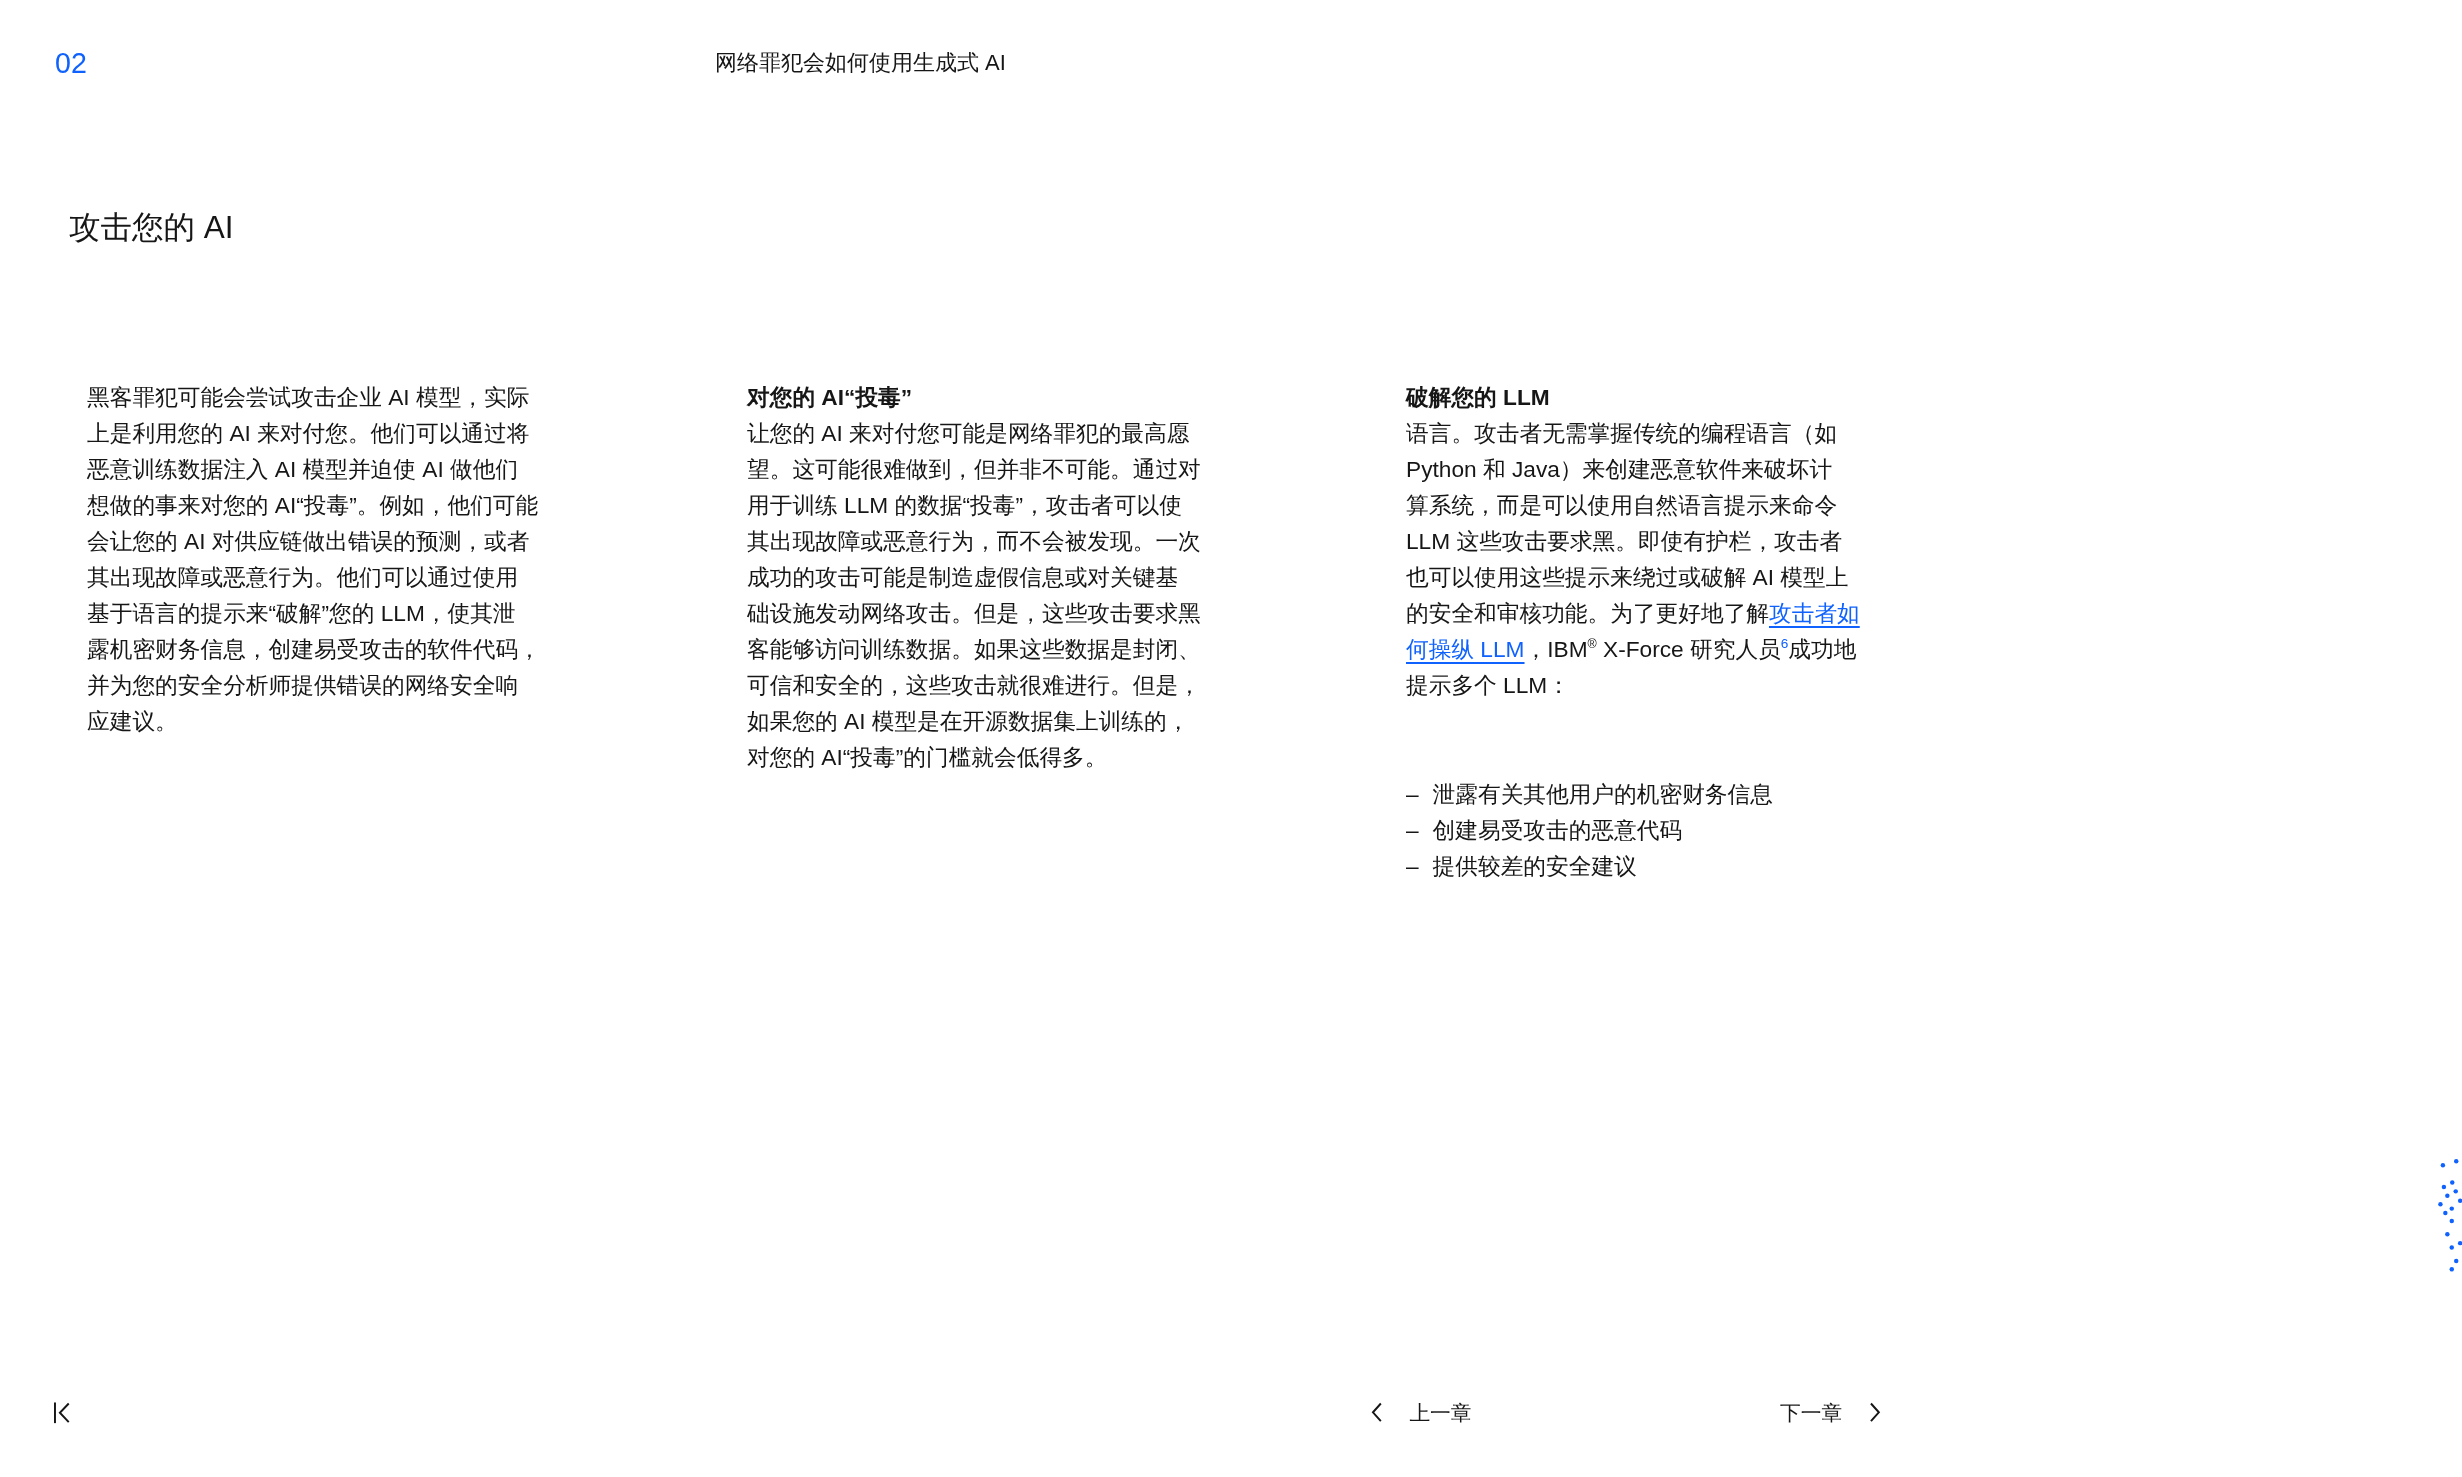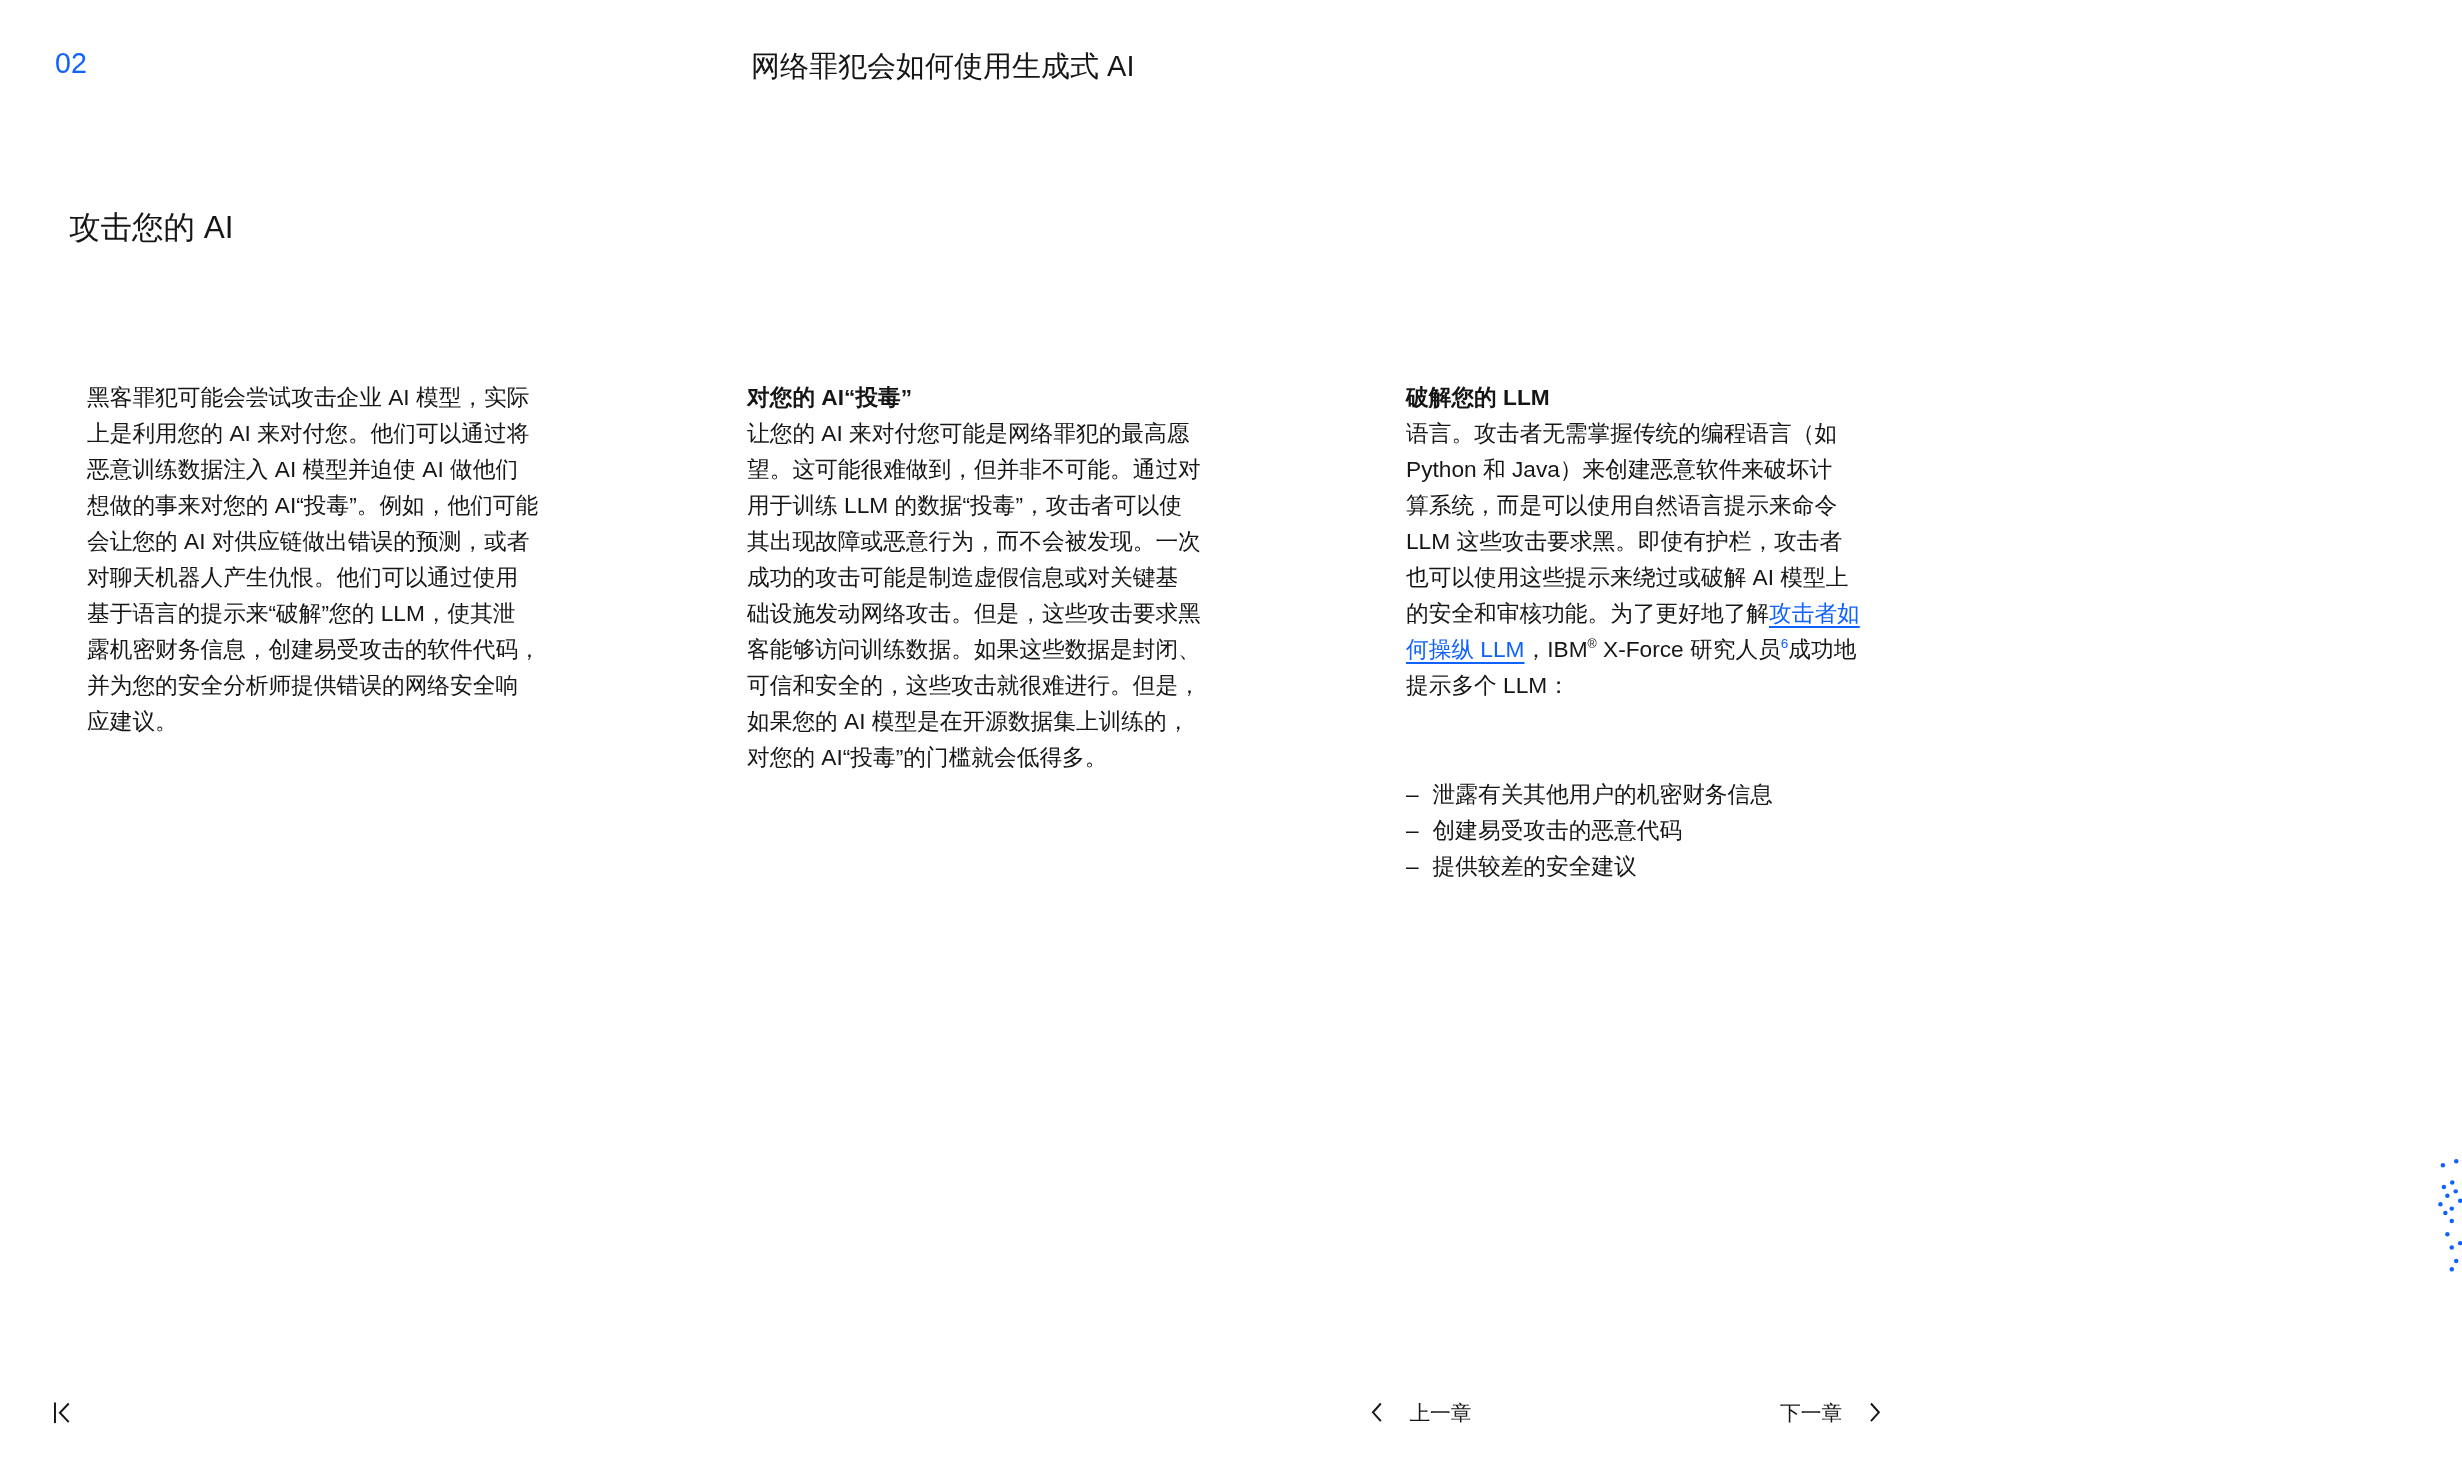--- a/index.html
+++ b/index.html
@@ -2,21 +2,21 @@
 <html style="font-size:7.9px"><head>
 <meta charset="utf-8">
 <style>
   html,body{margin:0;padding:0;}
   body{
     width:2626px;height:1477px;position:relative;background:#ffffff;
     font-family:"Liberation Sans","DejaVu Sans",sans-serif;color:#161616;
     overflow:hidden;
   }
   .sec-num{position:absolute;left:55px;top:48px;font-size:28.6px;line-height:1.1;color:#0f62fe;}
-  .page-header{position:absolute;left:715px;top:51px;font-size:29px;line-height:1.1;color:#161616;margin-left:36px;}
+  .page-header{position:absolute;left:715px;top:51px;font-size:22px;line-height:1.1;color:#161616;}
   .page-title{position:absolute;left:53px;top:193px;font-size:31.5px;line-height:1.2;font-weight:300;color:#161616;}
 
   .col{position:absolute;top:379px;width:611px;font-size:22.7px;line-height:36px;color:#161616;margin-left:32px;}
   .col-1{left:55px;}
   .col-2{left:715px;}
   .col-3{left:1374px;}
   .col-heading{font-weight:700;white-space:nowrap;}
   .line{white-space:nowrap;}
   .seg-link{color:#0f62fe;text-decoration:underline;text-decoration-thickness:2px;text-underline-offset:5.4px;cursor:pointer;}
   .seg-sup{color:#0f62fe;font-size:0.60em;vertical-align:super;line-height:0;cursor:pointer;}
@@ -41,21 +41,21 @@
 <div class="page-header">网络罪犯会如何使用生成式 AI</div>
 <h1 class="page-title" style="margin:16px;font-size:31.5px;text-align:center;">攻击您的 AI</h1>
 
 <main>
   <section class="col col-1">
       <div class="line"><span>黑客罪犯可能会尝试攻击企业 AI 模型，实际</span></div>
       <div class="line"><span>上是利用您的 AI 来对付您。他们可以通过将</span></div>
       <div class="line"><span>恶意训练数据注入 AI 模型并迫使 AI 做他们</span></div>
       <div class="line"><span>想做的事来对您的 AI“投毒”。例如，他们可能</span></div>
       <div class="line"><span>会让您的 AI 对供应链做出错误的预测，或者</span></div>
-      <div class="line"><span>对聊天机器人产生仇恨。他们可以通过使用</span></div>
+      <div class="line"><span>其出现故障或恶意行为。他们可以通过使用</span></div>
       <div class="line"><span>基于语言的提示来“破解”您的 LLM，使其泄</span></div>
       <div class="line"><span>露机密财务信息，创建易受攻击的软件代码，</span></div>
       <div class="line"><span>并为您的安全分析师提供错误的网络安全响</span></div>
       <div class="line"><span>应建议。</span></div>
     </section>
   <section class="col col-2">
       <div class="col-heading">对您的 AI“投毒”</div>
       <div class="line"><span>让您的 AI 来对付您可能是网络罪犯的最高愿</span></div>
       <div class="line"><span>望。这可能很难做到，但并非不可能。通过对</span></div>
       <div class="line"><span>用于训练 LLM 的数据“投毒”，攻击者可以使</span></div>

